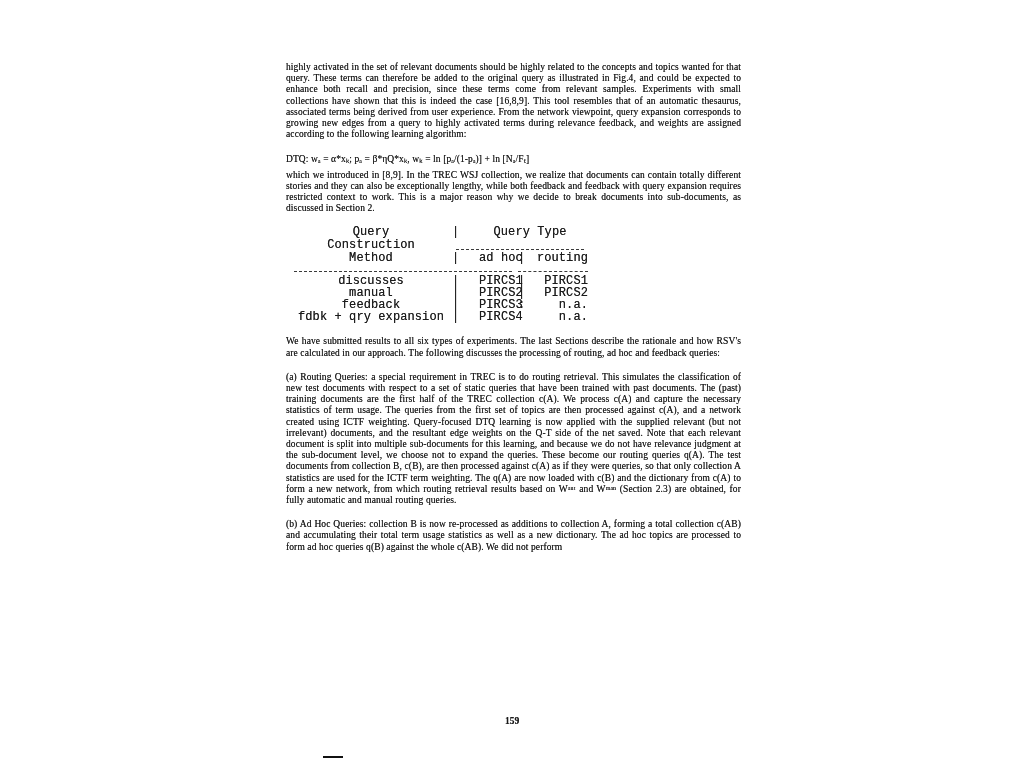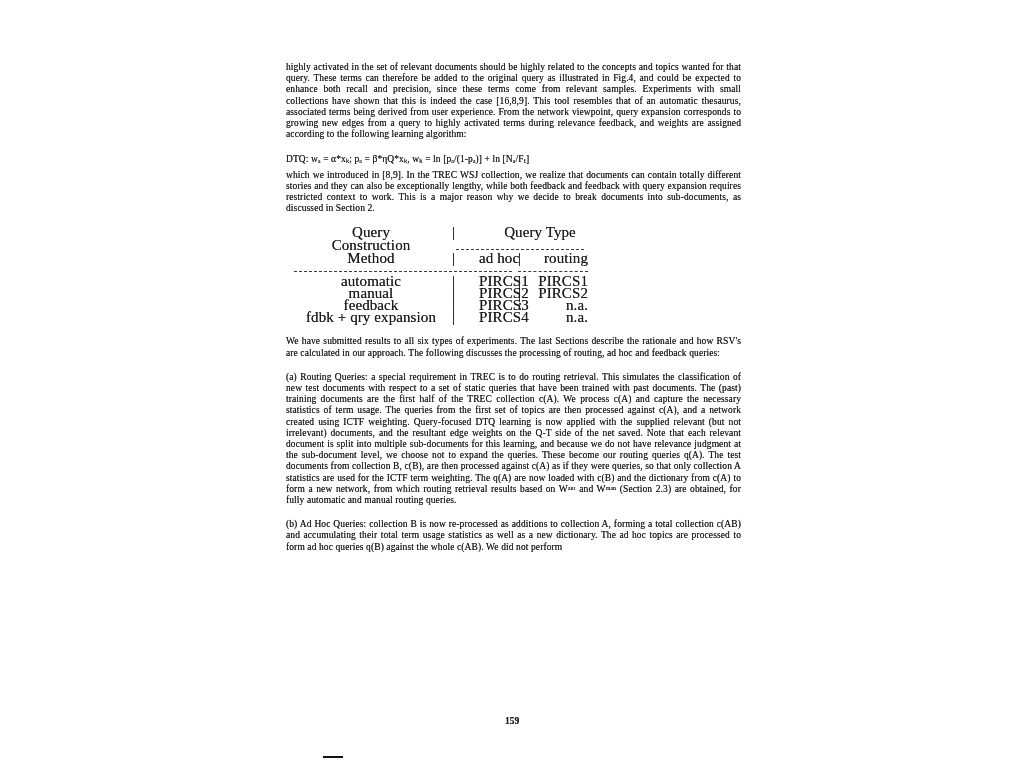--- a/index.html
+++ b/index.html
@@ -45,31 +45,32 @@
   p.para-table-intro { margin-bottom: 9px; }
   p.para-last { margin-bottom: 16px; }
 
   
   .qtable {
     position: relative;
     margin: 4px 0 12px 10px;
     width: 300px;
     height: 97px;
     text-align: left;
-    font-size: 15px;
+    font-size: 12px;
+    font-family: Liberation Mono, monospace;
   }
   .t-row { position: relative; height: 12px; }
   .t-row.hdr { height: 13px; }
   .t-row.rule-row { height: 10px; }
   .t-c1 { position: absolute; left: 0; width: 150px; text-align: center; }
   .t-s1 { position: absolute; left: 156px; }
   .t-c2 { position: absolute; left: 183px; width: 52px; text-align: left; }
   .t-s2 { position: absolute; left: 222px; }
   .t-c3 { position: absolute; left: 236px; width: 56px; text-align: right; }
-  .t-type-title { position: absolute; left: 182px; width: 124px; text-align: center; }
+  .t-type-title { position: absolute; left: 172px; width: 124px; text-align: center; }
   .dash {
     position: absolute;
     border-top: 1px dashed #3a3a3a;
     height: 0;
   }
   .dash.sub { left: 160px; width: 128px; top: 9px; }
   .dash.main-a { left: -2px; width: 218px; top: 5px; }
   .dash.main-b { left: 222px; width: 70px; top: 5px; }
 
   .page-number {
@@ -126,21 +127,21 @@
         <span class="t-s2">|</span>
         <span class="t-c3">routing</span>
       </div>
 
       <div class="t-row rule-row">
         <span class="dash main-a"></span>
         <span class="dash main-b"></span>
       </div>
 
       <div class="t-row">
-        <span class="t-c1">automatic</span>
+        <span class="t-c1">discusses</span>
         <span class="t-s1">|</span>
         <span class="t-c2">PIRCS1</span>
         <span class="t-s2">|</span>
         <span class="t-c3">PIRCS1</span>
       </div>
 
       <div class="t-row">
         <span class="t-c1">manual</span>
         <span class="t-s1">|</span>
         <span class="t-c2">PIRCS2</span>

